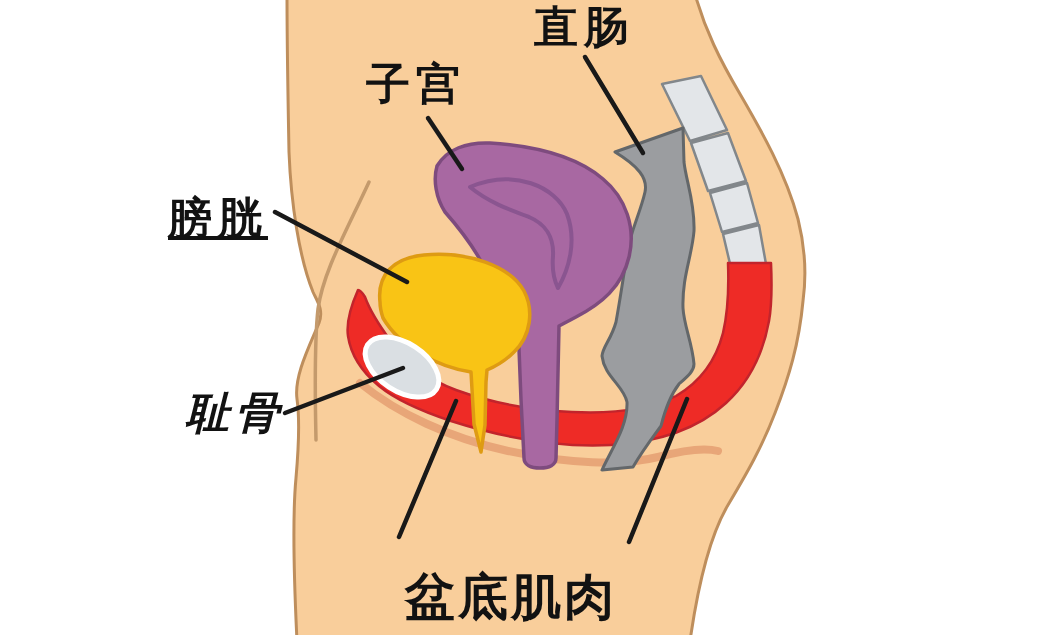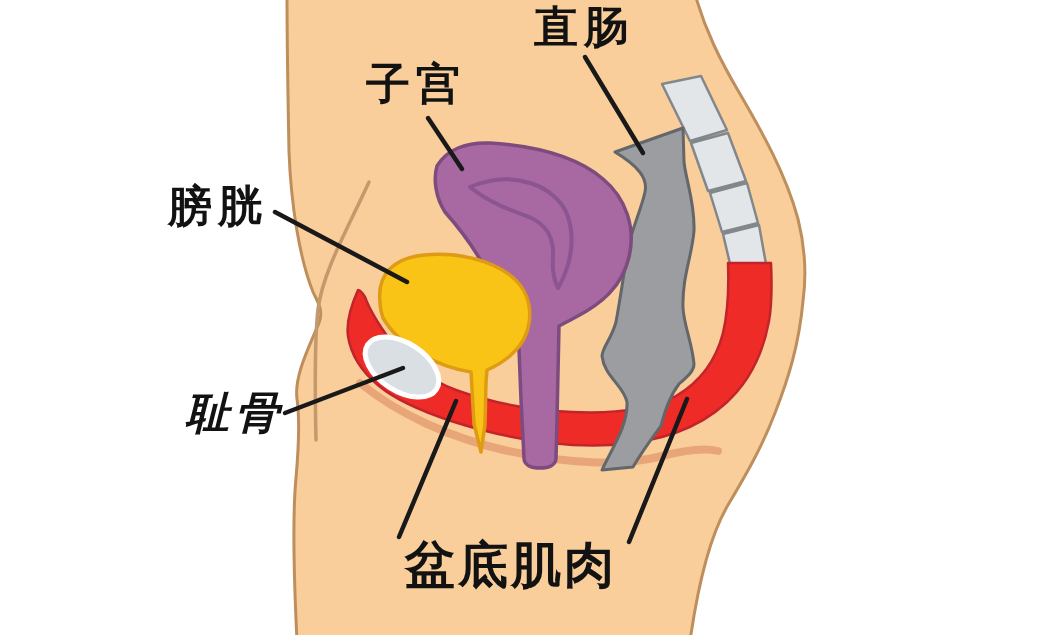--- a/index.html
+++ b/index.html
@@ -39,20 +39,21 @@
     font-weight: bold;
     color: var(--label_color, #111);
     font-size: 44px;
     line-height: 1;
     letter-spacing: 6px;
     white-space: nowrap;
   }
   .label-lg {
     font-size: 50px;
     letter-spacing: 3px;
+    margin-top: 32px;
   }
 </style>
 </head>
 <body>
 
 <div class="stage">
 
   <svg width="1047" height="635" viewBox="0 0 1047 635">
 
     <path class="shape-skin" d="M 287 -6 L 695 -6
@@ -155,18 +156,18 @@
     <line class="pointer-line" x1="275" y1="212" x2="407" y2="282"></line>
     <line class="pointer-line" x1="285" y1="413" x2="403" y2="368"></line>
     <line class="pointer-line" x1="399" y1="537" x2="456" y2="401"></line>
     <line class="pointer-line" x1="629" y1="542" x2="687" y2="399"></line>
   </svg>
 
   <div class="label" style="left:366px; top:62px;">子宫</div>
 
   <div class="label" style="left:534px; top:5px;">直肠</div>
 
-  <div class="label" style="left:168px; top:184px;">膀胱</div>
+  <div class="label" style="left:168px; top:196px;text-decoration:underline;">膀胱</div>
 
   <div class="label" style="left:185px; top:391px;font-style:italic;">耻骨</div>
 
   <div class="label label-lg" style="left:405px; top:540px;">盆底肌肉</div>
 </div>
 
 </body></html>

